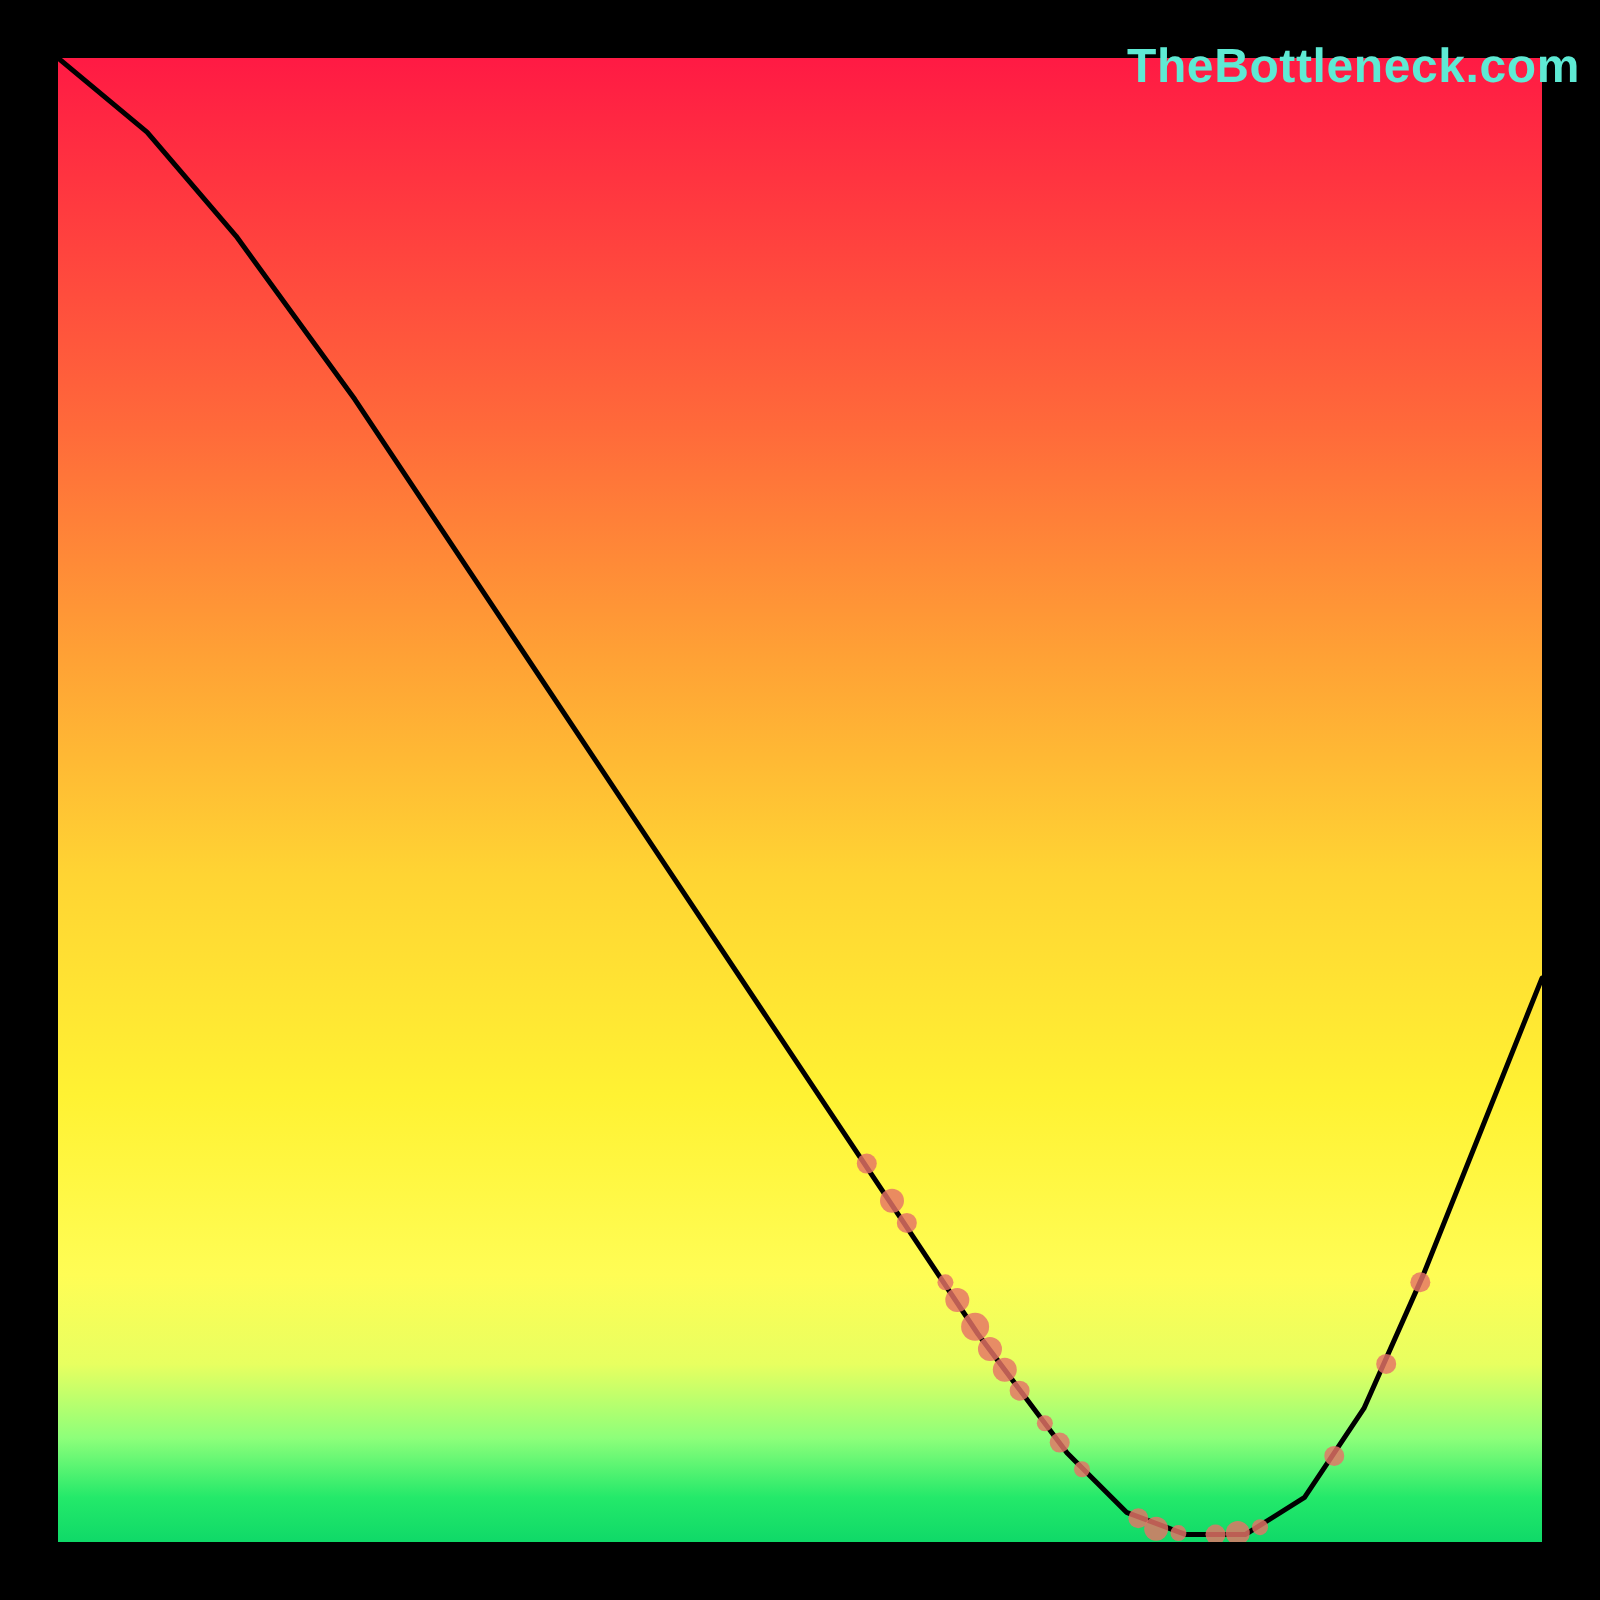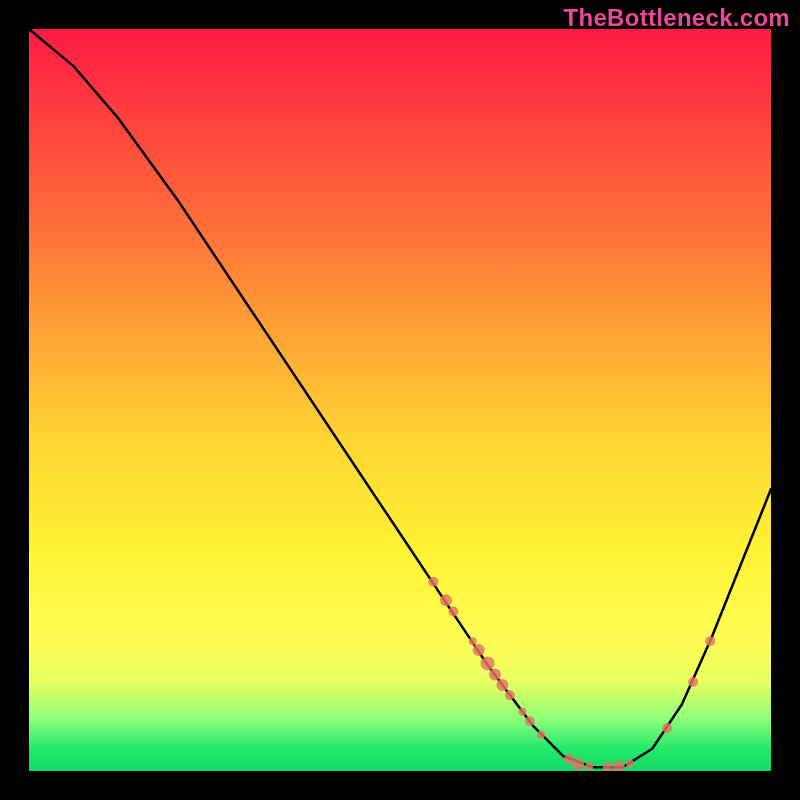--- a/index.html
+++ b/index.html
@@ -26,25 +26,25 @@
       #fff233 70%,
       #fffd55 82%,
       #e8ff60 88%,
       #8dff7a 93%,
       #24e96a 97%,
       #0fd968 100%
     );
   }
   .watermark {
     position: absolute;
-    top: 4px;
+    top: 20px;
     right: 10px;
     font-size: 24px;
     font-weight: 600;
-    color: #ec4899;
+    color: #5eead4;
     letter-spacing: 0.3px;
     user-select: none;
   }
   svg {
     position: absolute;
     left: 0;
     top: 0;
   }
 </style>
 </head>

